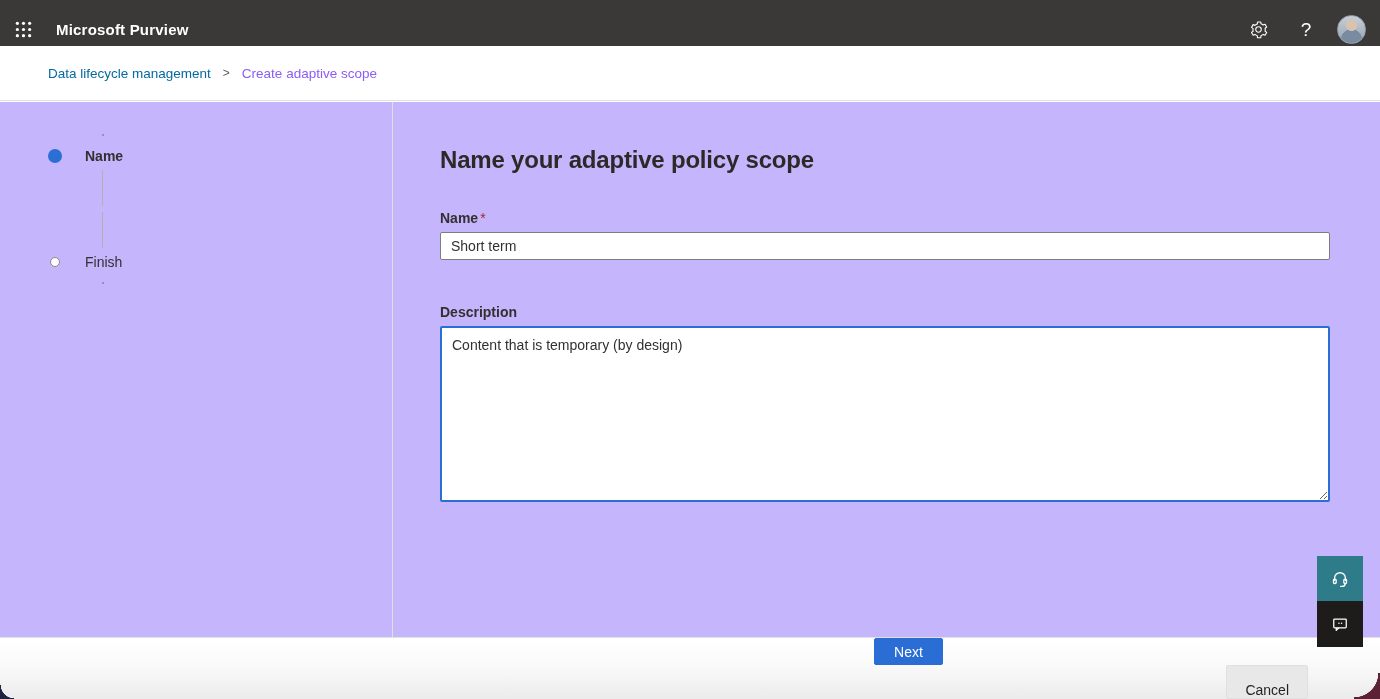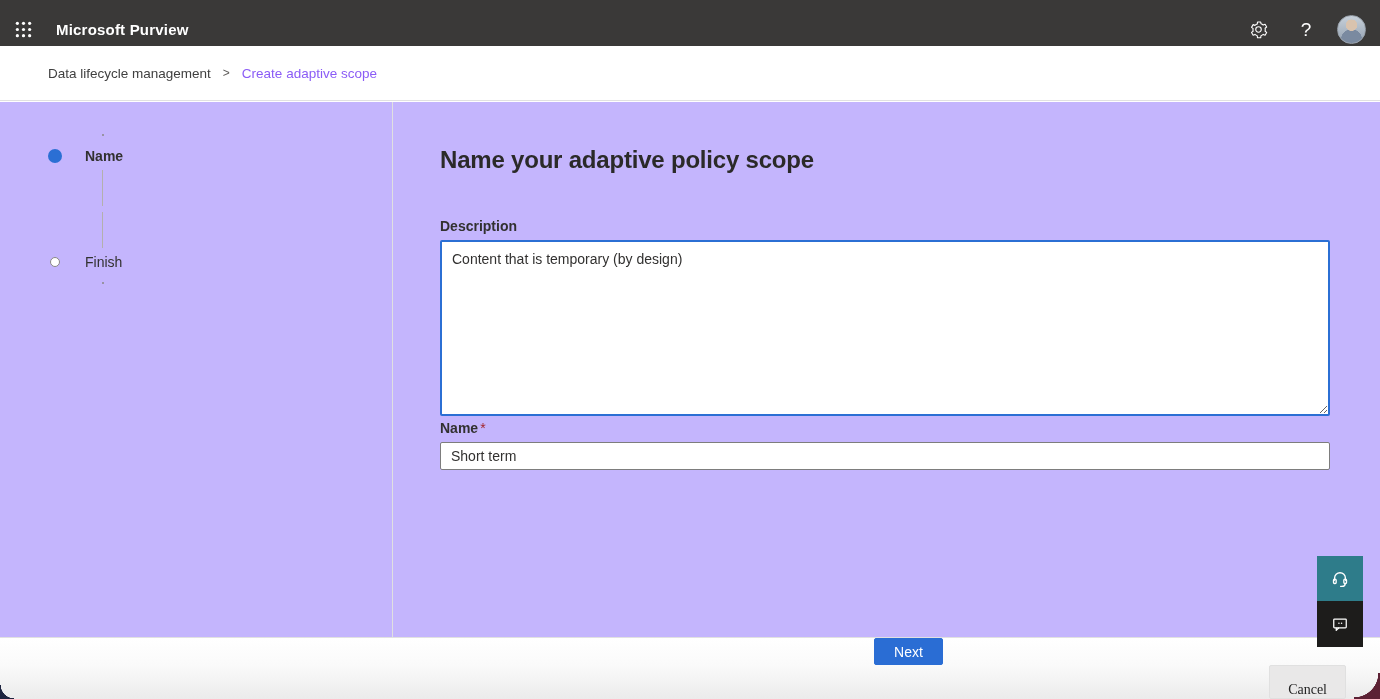--- a/index.html
+++ b/index.html
@@ -35,21 +35,21 @@
       radial-gradient(circle at 50% 88%, #7a8aa0 0 38%, rgba(0,0,0,0) 39%),
       linear-gradient(180deg,#c7d0d9 0%, #94a2b2 100%);
   }
 
   
   .breadcrumb-bar {
     position:absolute; top:46px; left:0; right:0; height:55px;
     background:#fff; border-bottom:1px solid #e1e1e1;
     display:flex; align-items:center; padding-left:48px; font-size:13.5px;
   }
-  .crumb-link { color:#404040; text-decoration:none; cursor:pointer; }
+  .crumb-link { color:#0369a1; text-decoration:none; cursor:pointer; }
   .crumb-sep { margin:0 12px; color:#605e5c; font-size:12px; }
   .crumb-current { color:#8b5cf6; }
 
   
   .body-area { position:absolute; top:102px; left:0; right:0; bottom:62px; display:flex; background:#c4b5fd; }
   .stepper-col { width:393px; border-right:1px solid #e0e0e0; padding:32px 0 0 48px; }
   .mini-dot { width:2px; height:2px; border-radius:50%; background:#8a8886; margin-left:54px; }
   .mini-dot.top { margin-bottom:12px; }
   .mini-dot.bottom { margin-top:12px; }
   .step-row { display:flex; align-items:center; }
@@ -89,21 +89,21 @@
 
   
   .footer {
     position:absolute; left:0; right:0; bottom:0; height:62px;
     border-top:1px solid #e1e1e1;
     background:linear-gradient(180deg,#ffffff 0%, #fafafa 45%, #ebebeb 100%);
     display:flex; align-items:center; padding-left:437px; z-index:3;flex-direction:column;
   }
   .btn { height:30px; font-family:inherit; font-size:14px; border-radius:2px; cursor:pointer; }
   .btn-primary { background:#2a6dd4; color:#fff; border:1px solid #2a6dd4; padding:0 19px; }
-  .btn-secondary { background:#e9e8e8; color:#242424; border:1px solid #e0e0e0; padding:16px 18px; margin-left:auto; margin-right:34px;font-family:Liberation Serif, serif; }
+  .btn-secondary { background:#e9e8e8; color:#242424; border:1px solid #e0e0e0; padding:16px 18px; margin-left:auto; margin-right:72px; }
 
   
   .corner-bl {
     position:absolute; left:0; bottom:0; width:14px; height:14px; z-index:6; pointer-events:none;
     background:radial-gradient(circle at 100% 0, rgba(0,0,0,0) 13px, #1e2440 13.5px);
   }
   .corner-br {
     position:absolute; right:0; bottom:0; width:26px; height:26px; z-index:6; pointer-events:none;
     background:radial-gradient(circle at 0 0, rgba(0,0,0,0) 24px, #5c2134 24.5px);
   }
@@ -172,30 +172,30 @@
           </span>
         <span class="step-label">Finish</span>
       </div>
 
       <div class="mini-dot bottom"></div>
     </aside>
 
     <main class="content">
       <h1 class="page-title">Name your adaptive policy scope</h1>
 
-      <div class="field desc-block">
-        <label class="field-label">Description</label>
-        <textarea class="desc-textarea" style="">Content that is temporary (by design)</textarea>
-      </div>
-
       <div class="field">
         <label class="field-label">
           <span>Name</span><span class="req-mark">*</span>
         </label>
         <input class="text-input" type="text" value="Short term" style="">
+      </div>
+
+      <div class="field desc-block">
+        <label class="field-label">Description</label>
+        <textarea class="desc-textarea" style="">Content that is temporary (by design)</textarea>
       </div>
     </main>
   </div>
 
   <div class="float-stack">
     <button class="support-btn">
       <svg width="20" height="20" viewBox="0 0 24 24" fill="none" stroke="#ffffff" stroke-width="1.6" stroke-linecap="round" stroke-linejoin="round">
         <path d="M5.5 13.5V11a6.5 6.5 0 0 1 13 0v2.5"></path>
         <rect x="4.2" y="12.2" width="3.2" height="5.2" rx="1.3"></rect>
         <rect x="16.6" y="12.2" width="3.2" height="5.2" rx="1.3"></rect>

